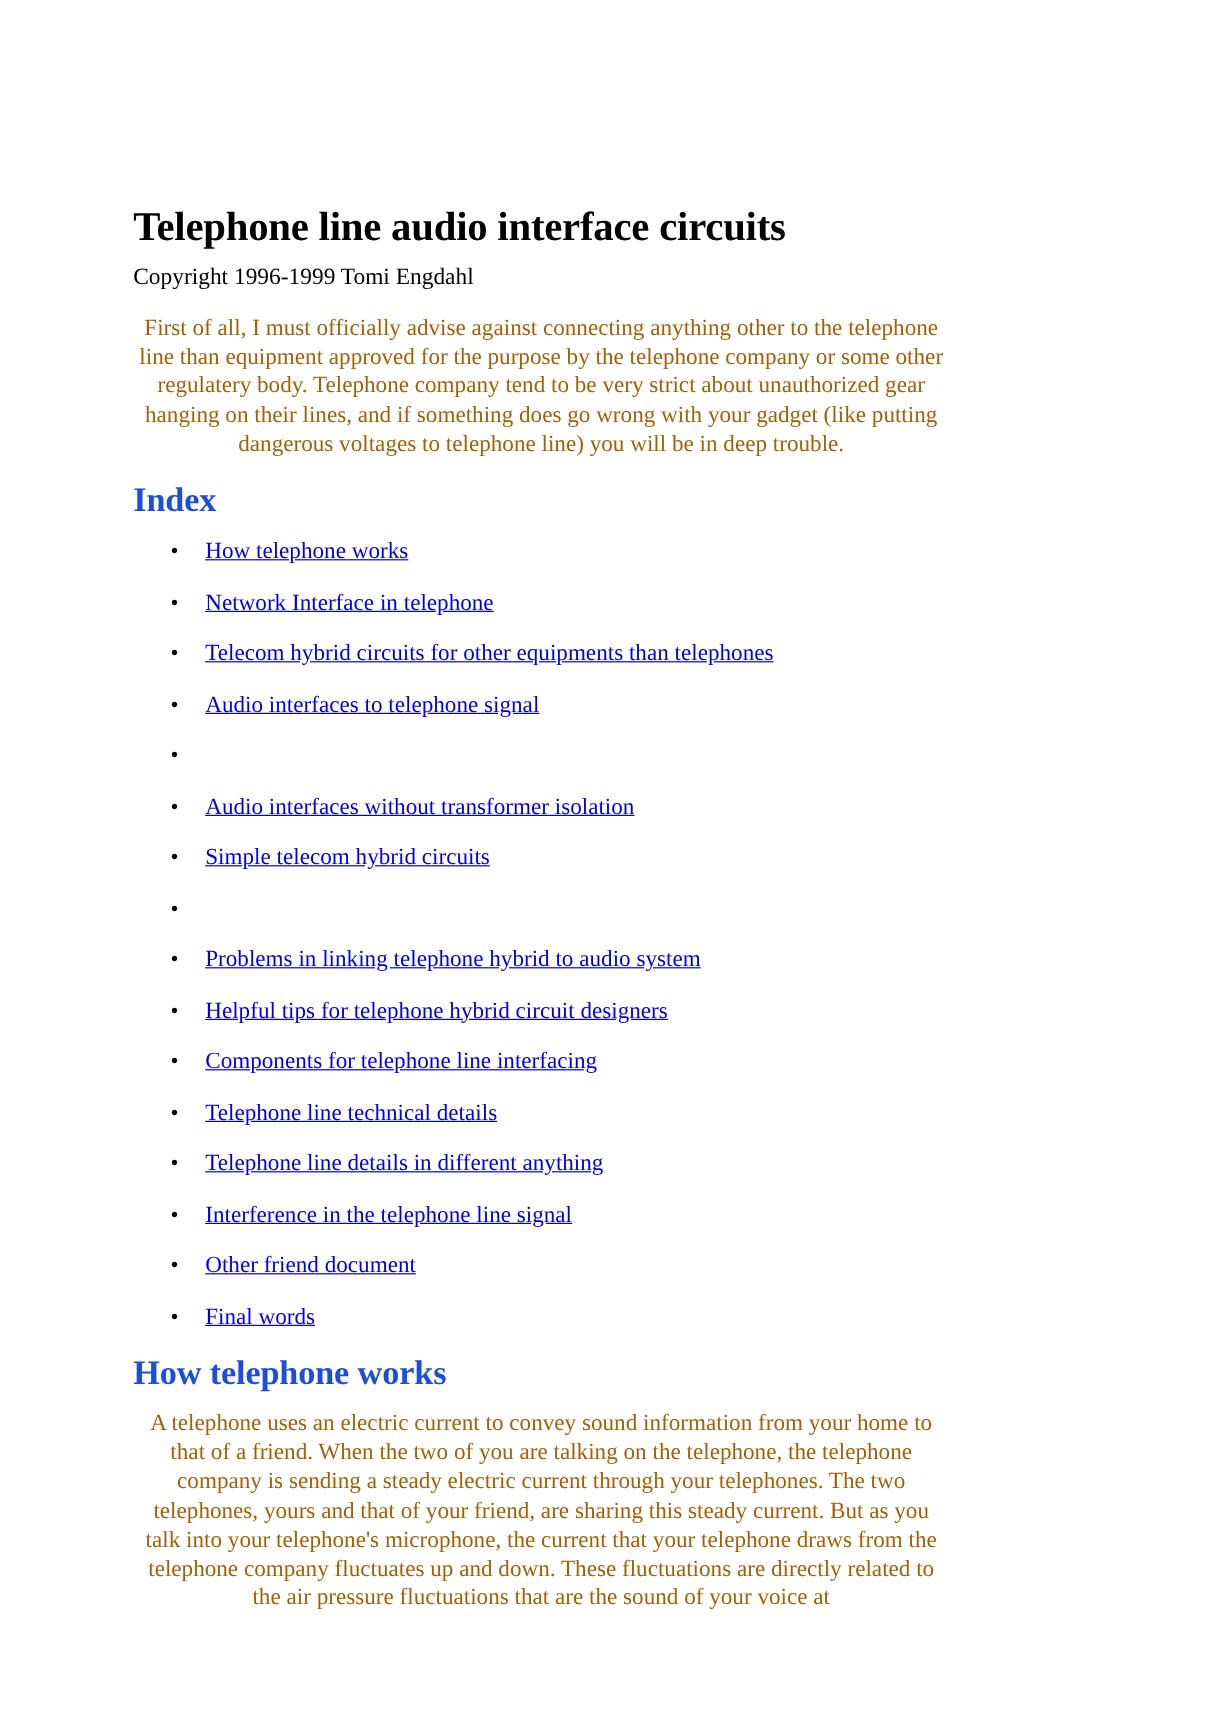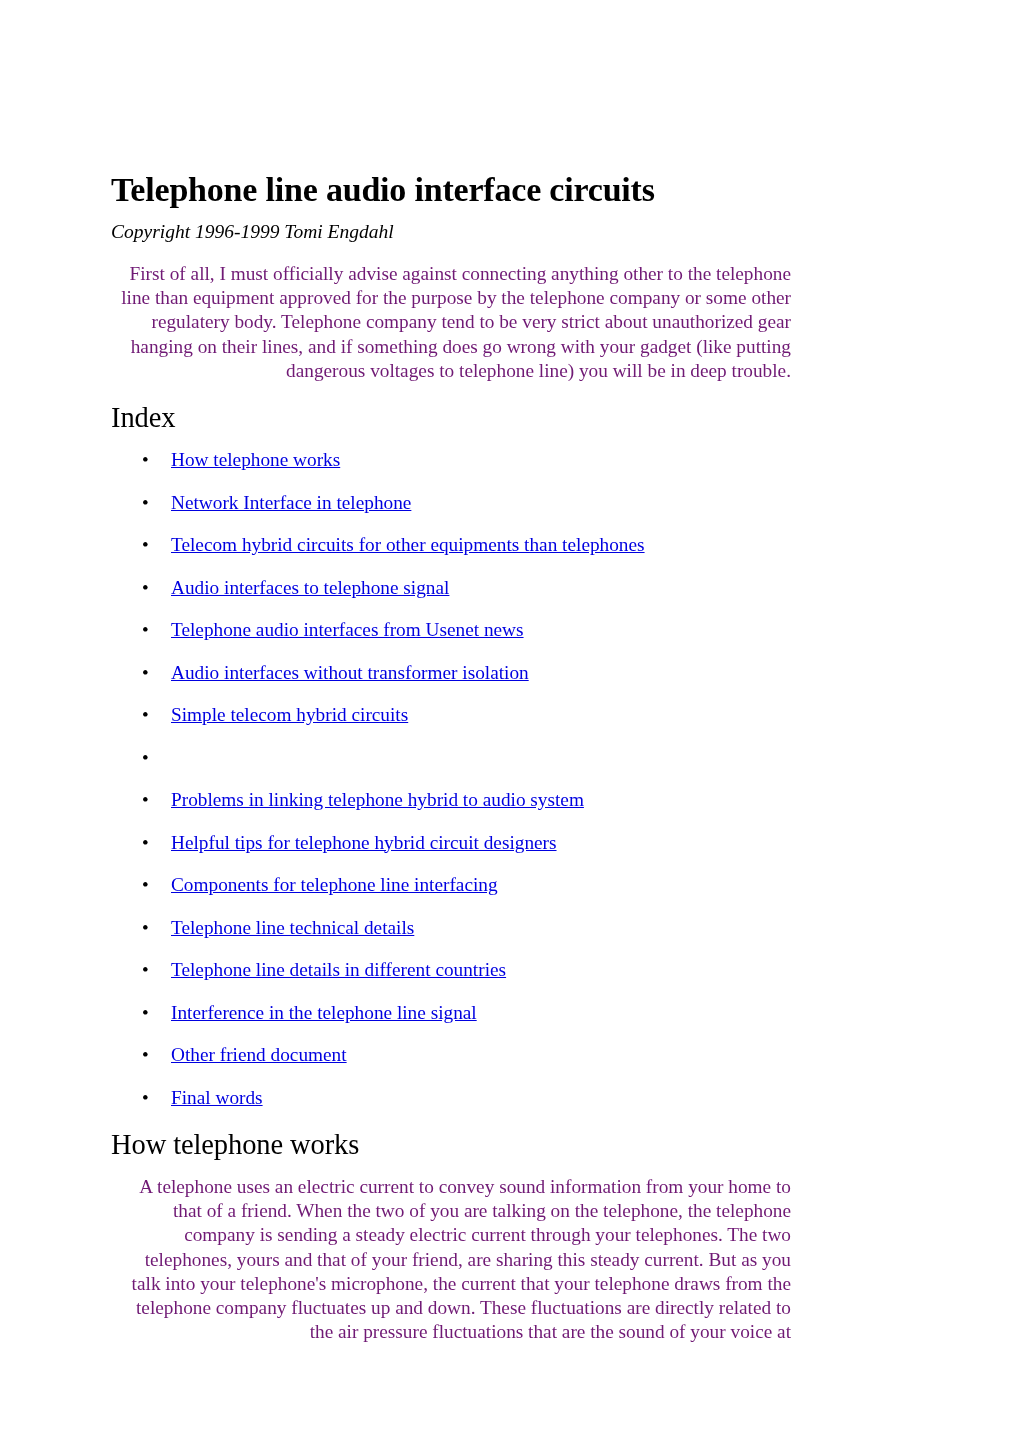--- a/index.html
+++ b/index.html
@@ -31,41 +31,40 @@
     font-size: 34px;
     font-weight: bold;
     line-height: 40px;
     letter-spacing: -0.2px;
     margin: 0 0 10px 0;
     color: #000000;
   }
 
   .byline {
     font-size: 19.5px;
-    font-style: italic;
     line-height: 24px;
     margin: 0 0 18px 0;
     color: #000000;
   }
 
   p.body-text {
     font-size: 19.3px;
     line-height: 24.2px;
     margin: 0 0 18px 0;
-    text-align: right;
-    color: #701a75;
+    text-align: center;
+    color: #a16207;
   }
 
   h2.section-heading {
     font-size: 28.5px;
-    font-weight: normal;
+    font-weight: bold;
     line-height: 33px;
     margin: 8px 0 14px 0;
     letter-spacing: -0.1px;
-    color: #000000;
+    color: #1d4ed8;
   }
 
   h2.section-heading.tight-top {
     margin-top: 4px;
   }
 
   ul.index-list {
     list-style: none;
     margin: 0 0 6px 0;
     padding: 0;
@@ -125,21 +124,20 @@
     <li>
       <span class="bullet">•</span>
       <a class="index-link" href="#">Telecom hybrid circuits for other equipments than telephones</a>
     </li>
     <li>
       <span class="bullet">•</span>
       <a class="index-link" href="#">Audio interfaces to telephone signal</a>
     </li>
     <li>
       <span class="bullet">•</span>
-      <a class="index-link" href="#">Telephone audio interfaces from Usenet news</a>
     </li>
     <li>
       <span class="bullet">•</span>
       <a class="index-link" href="#">Audio interfaces without transformer isolation</a>
     </li>
     <li>
       <span class="bullet">•</span>
       <a class="index-link" href="#">Simple telecom hybrid circuits</a>
     </li>
     <li>
@@ -156,21 +154,21 @@
     <li>
       <span class="bullet">•</span>
       <a class="index-link" href="#">Components for telephone line interfacing</a>
     </li>
     <li>
       <span class="bullet">•</span>
       <a class="index-link" href="#">Telephone line technical details</a>
     </li>
     <li>
       <span class="bullet">•</span>
-      <a class="index-link" href="#">Telephone line details in different countries</a>
+      <a class="index-link" href="#">Telephone line details in different anything</a>
     </li>
     <li>
       <span class="bullet">•</span>
       <a class="index-link" href="#">Interference in the telephone line signal</a>
     </li>
     <li>
       <span class="bullet">•</span>
       <a class="index-link" href="#">Other friend document</a>
     </li>
     <li>

